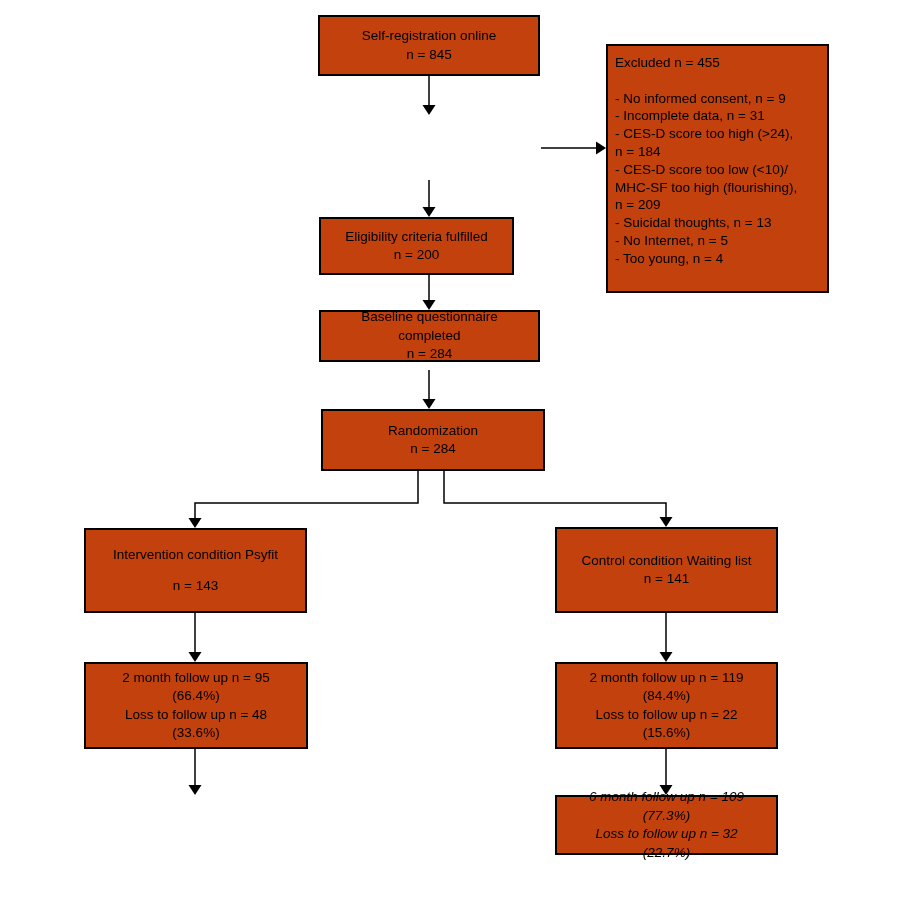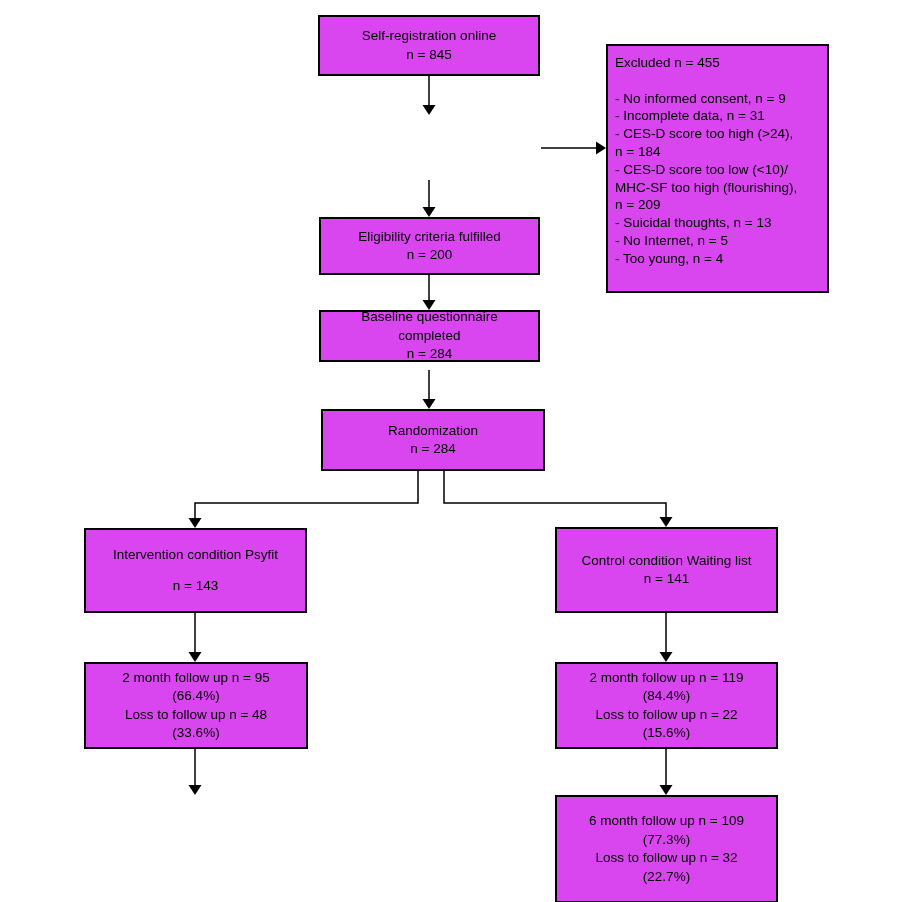--- a/index.html
+++ b/index.html
@@ -9,21 +9,21 @@
     height: 902px;
     background: #ffffff;
     font-family: "Liberation Sans", sans-serif;
     color: #000000;
     overflow: hidden;
   }
   .box {
     position: absolute;
     box-sizing: border-box;
     border: 2px solid #000000;
-    background: #d946ef;
+    background: #c2410c;
     display: flex;
     flex-direction: column;
     justify-content: center;
     align-items: center;
     text-align: center;
     font-size: 13.5px;
     line-height: 18.5px;
   }
   .box .ln { min-height: 18.5px; white-space: nowrap; }
   .box.align-left {
@@ -102,21 +102,21 @@
     <div class="ln">- CES-D score too high (&gt;24),</div>
     <div class="ln">n = 184</div>
     <div class="ln">- CES-D score too low (&lt;10)/</div>
     <div class="ln">MHC-SF too high (flourishing),</div>
     <div class="ln">n = 209</div>
     <div class="ln">- Suicidal thoughts, n = 13</div>
     <div class="ln">- No Internet, n = 5</div>
     <div class="ln">- Too young, n = 4</div>
   </div>
 
-  <div class="box" style="left:319px; top:217px; width:221px; height:58px;">
+  <div class="box" style="left:319px; top:217px; width:195px; height:58px;">
     <div class="ln">Eligibility criteria fulfilled</div>
     <div class="ln">n = 200</div>
   </div>
 
   <div class="box" style="left:319px; top:310px; width:221px; height:52px;">
     <div class="ln">Baseline questionnaire</div>
     <div class="ln">completed</div>
     <div class="ln">n = 284</div>
   </div>
 
@@ -143,20 +143,20 @@
   </div>
 
   <div class="box" style="left:555px; top:662px; width:223px; height:87px;">
     <div class="ln">2 month follow up n = 119</div>
     <div class="ln">(84.4%)</div>
     <div class="ln">Loss to follow up n = 22</div>
     <div class="ln">(15.6%)</div>
   </div>
 
 
-  <div class="box" style="left:555px; top:795px; width:223px; height:108px;">
+  <div class="box" style="left:555px; top:795px; width:223px; height:60px;font-style:italic;">
     <div class="ln">6 month follow up n = 109</div>
     <div class="ln">(77.3%)</div>
     <div class="ln">Loss to follow up n = 32</div>
     <div class="ln">(22.7%)</div>
   </div>
 
 </div>
 
 </body></html>

